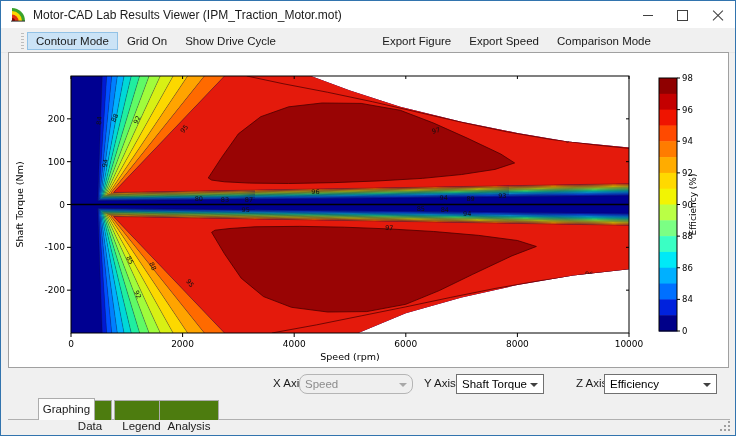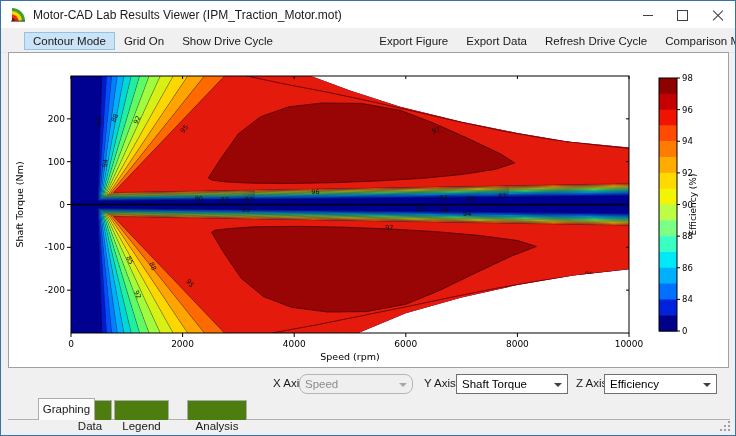--- a/index.html
+++ b/index.html
@@ -68,22 +68,21 @@
     </div>
   </div>
 
   <div class="toolbar">
     <div class="gripper"></div>
     <div class="tb-item active">Contour Mode</div>
     <div class="tb-item">Grid On</div>
     <div class="tb-item">Show Drive Cycle</div>
     <div class="tb-item disabled">Show Legend</div>
     <div class="tb-item">Export Figure</div>
-    <div class="tb-item">Export Data</div>
-    <div class="tb-item">Refresh Drive Cycle</div>
+    <div class="tb-item">Export Speed</div>
     <div class="tb-item">Comparison Mode</div>
   </div>
 
   <div class="panel">
     <svg id="plot" width="719" height="314" viewBox="0 0 719 314">
         <defs>
           <clipPath id="env">
             <polygon points="62,23 301.94,23 341,37.56333333333333 391.21999999999997,53.84 452.59999999999997,68.83166666666668 508.40000000000003,79.96833333333333 558.62,88.535 620,94.53166666666667 620,216.17833333333334 564.2,222.60333333333332 508.40000000000003,232.02666666666667 452.59999999999997,244.44833333333332 396.8,260.2966666666667 349.37,280 62,280"></polygon>
           </clipPath>
         </defs>
@@ -246,36 +245,36 @@
       </svg>
   </div>
 
   <span class="axis-label" style="left:272px;">X Axis:</span>
   <div class="combo disabled" style="left:298px;width:114px;border-radius:8px;">
     <span class="combo-text">Speed</span>
     <span class="combo-arrow"></span>
   </div>
 
   <span class="axis-label" style="left:423px;">Y Axis:</span>
-  <div class="combo" style="left:455px;width:112px;">
+  <div class="combo" style="left:455px;width:88px;">
     <span class="combo-text">Shaft Torque</span>
     <span class="combo-arrow"></span>
   </div>
 
   <span class="axis-label" style="left:575px;">Z Axis:</span>
   <div class="combo" style="left:603px;width:113px;">
     <span class="combo-text">Efficiency</span>
     <span class="combo-arrow"></span>
   </div>
 
   <div class="tabline"></div>
   <div class="tab active" style="left:8px;width:57px;margin-left:29px;">Graphing</div>
   <div class="tab" style="left:67px;width:44px;">Data</div>
   <div class="tab" style="left:113px;width:55px;">Legend</div>
-  <div class="tab" style="left:186px;width:60px;">Analysis</div>
+  <div class="tab" style="left:158px;width:60px;">Analysis</div>
 
   <svg class="resize-grip" width="11" height="11" viewBox="0 0 11 11">
     <g fill="#9f9f9f">
       <rect x="8" y="8" width="2" height="2"></rect>
         <rect x="4" y="8" width="2" height="2"></rect>
         <rect x="0" y="8" width="2" height="2"></rect>
       <rect x="8" y="4" width="2" height="2"></rect>
         <rect x="4" y="4" width="2" height="2"></rect>
       <rect x="8" y="0" width="2" height="2"></rect>
     </g>

